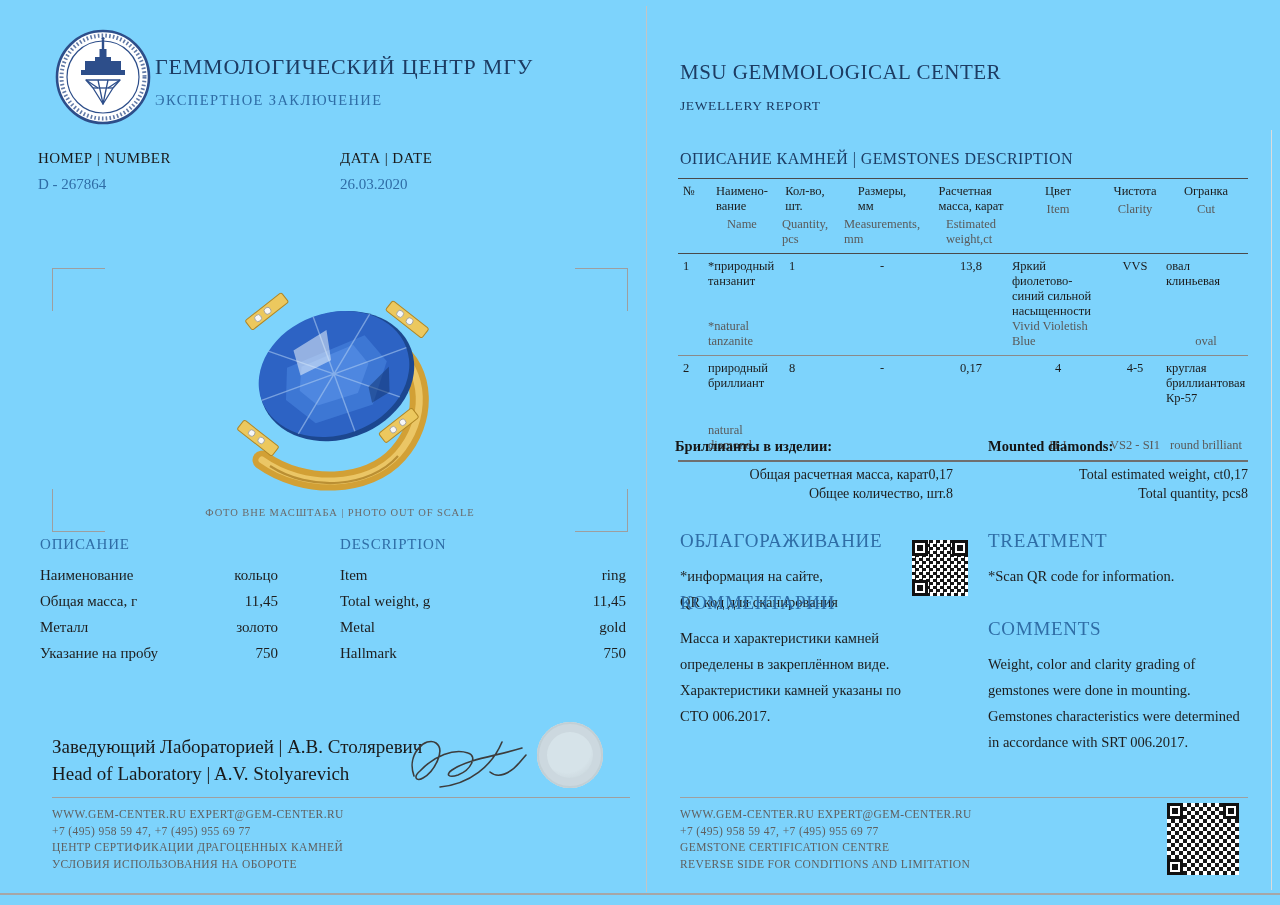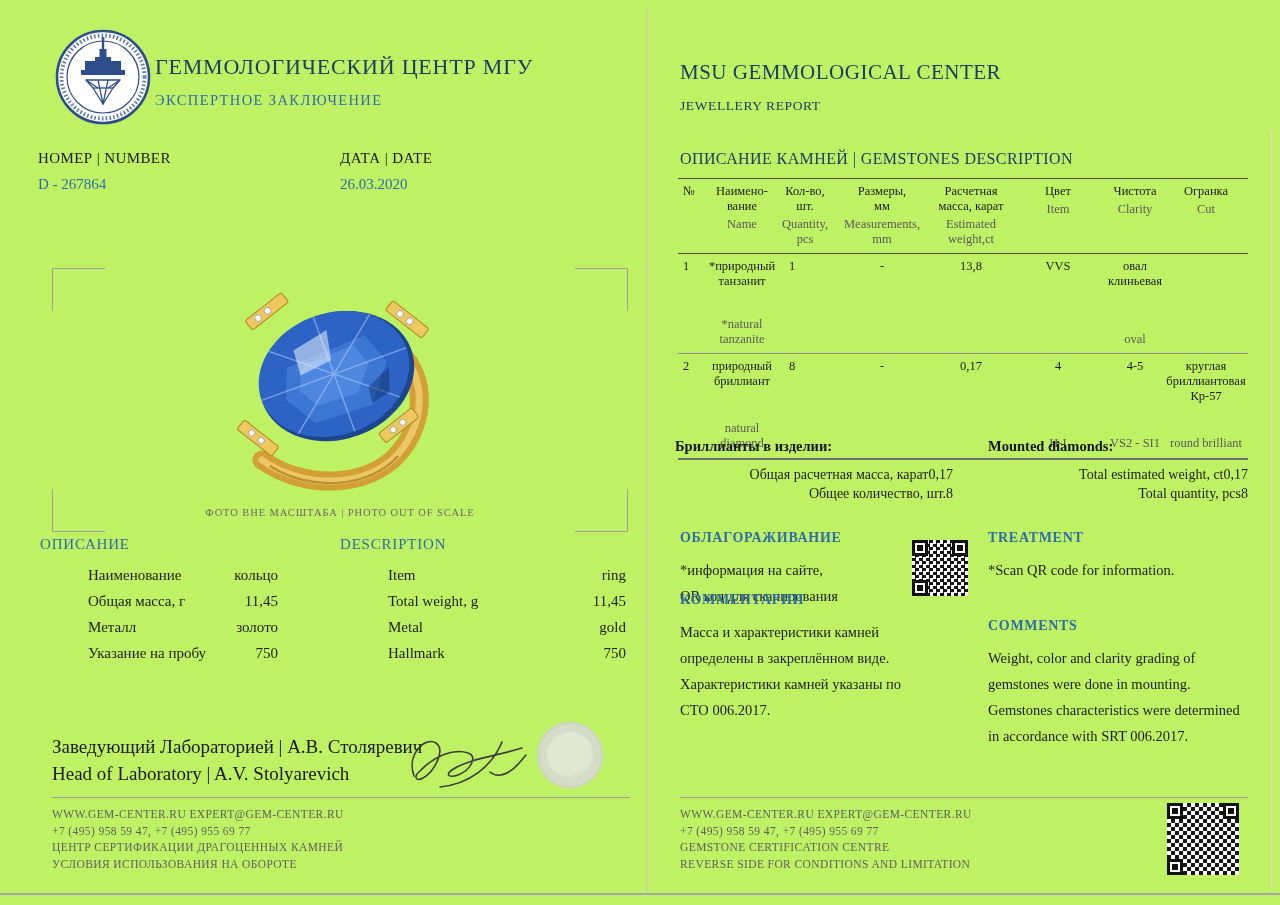--- a/index.html
+++ b/index.html
@@ -1,17 +1,17 @@
 <!DOCTYPE html>
 <html><head>
 <meta charset="utf-8">
 <style>
   html,body { margin:0; padding:0; background:#ffffff; }
   #page {
-    position:relative; width:1280px; height:905px; background:#bef264;
+    position:relative; width:1280px; height:905px; background:#7dd3fc;
     font-family:"Liberation Serif","DejaVu Serif",serif; color:#1e1e1e;
     overflow:hidden;
   }
   .abs { position:absolute; }
 
   
   .navy { color:#1d3c63; }
   .blue { color:#2f6da6; }
 
   
@@ -33,21 +33,21 @@
   .bk-bl { left:0; bottom:0; border-bottom:1px solid #9e9e9e; border-left:1px solid #9e9e9e; }
   .bk-br { right:0; bottom:0; border-bottom:1px solid #9e9e9e; border-right:1px solid #9e9e9e; }
   .ring-svg { position:absolute; left:140px; top:0; }
   .photo-caption { position:absolute; left:0; right:0; bottom:14px; text-align:center;
     font-size:10.5px; letter-spacing:.9px; color:#6a6a6a; }
 
   
   .desc-ru { left:40px; top:536px; width:238px; }
   .desc-en { left:340px; top:536px; width:286px; }
   .desc-heading { font-size:15px; letter-spacing:.8px; color:#2f6da6; margin-bottom:9px; }
-  .desc-row { display:flex; justify-content:space-between; font-size:15px; line-height:26px;margin-left:48px; }
+  .desc-row { display:flex; justify-content:space-between; font-size:15px; line-height:26px; }
 
   
   .sig-block { left:52px; top:733px; font-size:19px; line-height:27px; color:#1a1a1a; }
   .sig-svg { left:398px; top:726px; }
   .seal { left:537px; top:722px; width:66px; height:66px; border-radius:50%;
     background:radial-gradient(circle at 45% 40%, #e6e6e6 45%, #d4d4d4 68%, #dfdfdf 100%);
     box-shadow: inset 0 0 0 2px #cfcfcf, inset 0 0 0 10px #dadada; opacity:.85; }
 
   
   .rule-left  { left:52px;  top:797px; width:578px; border-top:1px solid #9f9f9f; }
@@ -61,38 +61,38 @@
   .doc-en { left:680px; top:98px; font-size:13.5px; letter-spacing:.6px; }
   .gem-heading { left:680px; top:150px; font-size:16px; letter-spacing:.4px; }
 
   
   .gtable { left:678px; top:178px; width:570px; font-size:12.5px; line-height:15px; }
   .g-grid { display:grid; grid-template-columns:28px 72px 54px 100px 78px 96px 58px 84px; }
   .g-head { border-top:1px solid #4a4a4a; border-bottom:1px solid #4a4a4a; padding:5px 0 6px; }
   .g-row1 { min-height:88px; padding:5px 0 6px; border-bottom:1px solid #8a8a8a; }
   .g-row2 { min-height:92px; padding:5px 0 7px; border-bottom:2px solid #6f6f6f; }
   .g-cell { box-sizing:border-box; padding:0 2px; display:flex; flex-direction:column;
-    align-items:center; text-align:center; justify-content:space-between; }
+    align-items:center; text-align:left; justify-content:space-between; }
   .g-head .g-cell { justify-content:flex-start; gap:3px; }
   .cell-left { align-items:flex-start; text-align:left; padding-left:5px; }
   .qty-left  { align-items:flex-start; text-align:left; padding-left:11px; }
   .preline { white-space:pre-line; }
   .h-ru,.c-ru { color:#1c1c1c; }
   .h-en,.c-en { color:#5a5a5a; }
 
   
   .mounted-ru { left:675px; top:438px; width:278px; }
   .mounted-en { left:988px; top:438px; width:260px; }
   .mounted-heading { font-weight:bold; font-size:14.5px; margin-bottom:10px; color:#161616; }
   .mounted-row { display:flex; justify-content:flex-end; font-size:14px; line-height:19px; }
 
   
   .treat-ru { left:680px; top:530px; width:228px; }
   .treat-en { left:988px; top:530px; width:260px; }
-  .sec-heading { font-size:14px; letter-spacing:.7px; color:#2f6da6;font-weight:bold; }
+  .sec-heading { font-size:19px; letter-spacing:.7px; color:#2f6da6; }
   .sec-text { margin-top:11px; font-size:14.5px; line-height:26px; color:#1d1d1d; }
 
   
   .comm-ru { left:680px; top:592px; width:240px; }
   .comm-en { left:988px; top:618px; width:262px; }
 
   
   .qr { position:absolute;
     background:conic-gradient(#161616 25%, #fff 0 50%, #161616 0 75%, #fff 0);
     background-size:8px 8px; }
@@ -309,20 +309,24 @@
       <div class="g-cell qty-left">
           <span class="c-ru">1</span>
         </div>
       <div class="g-cell">
           <span class="c-ru">-</span>
         </div>
       <div class="g-cell">
           <span class="c-ru">13,8</span>
         </div>
       <div class="g-cell">
+          <span class="c-ru">Яркий фиолетово-синий сильной насыщенности</span>
+          <span class="c-en">Vivid Violetish Blue</span>
+        </div>
+      <div class="g-cell">
           <span class="c-ru">VVS</span>
           <span class="c-en"></span>
         </div>
       <div class="g-cell">
           <span class="c-ru">овал клиньевая</span>
           <span class="c-en">oval</span>
         </div>
     </div>
 
     <div class="g-grid g-row2">

